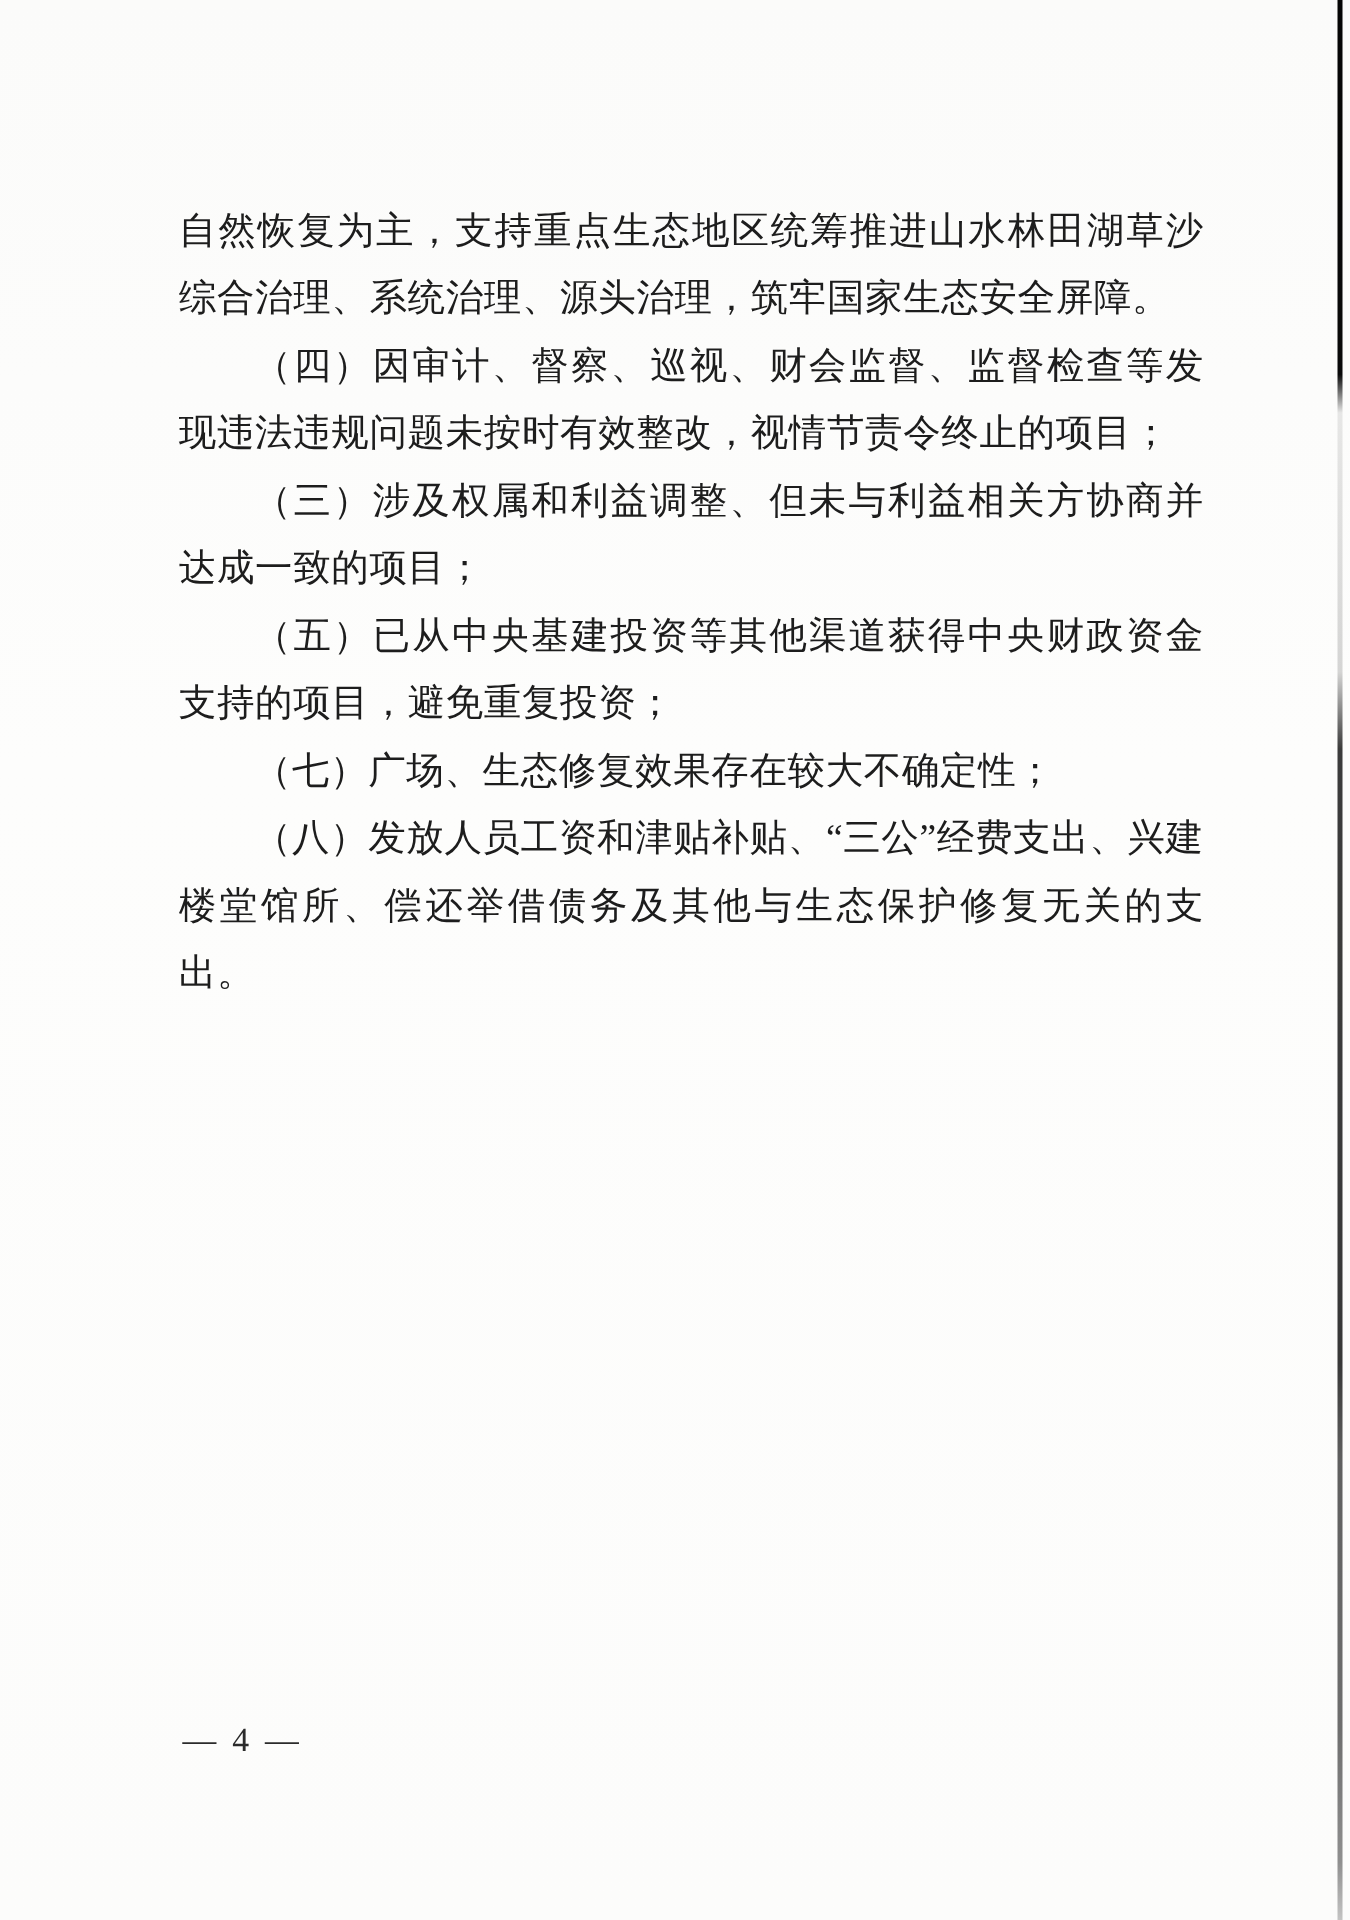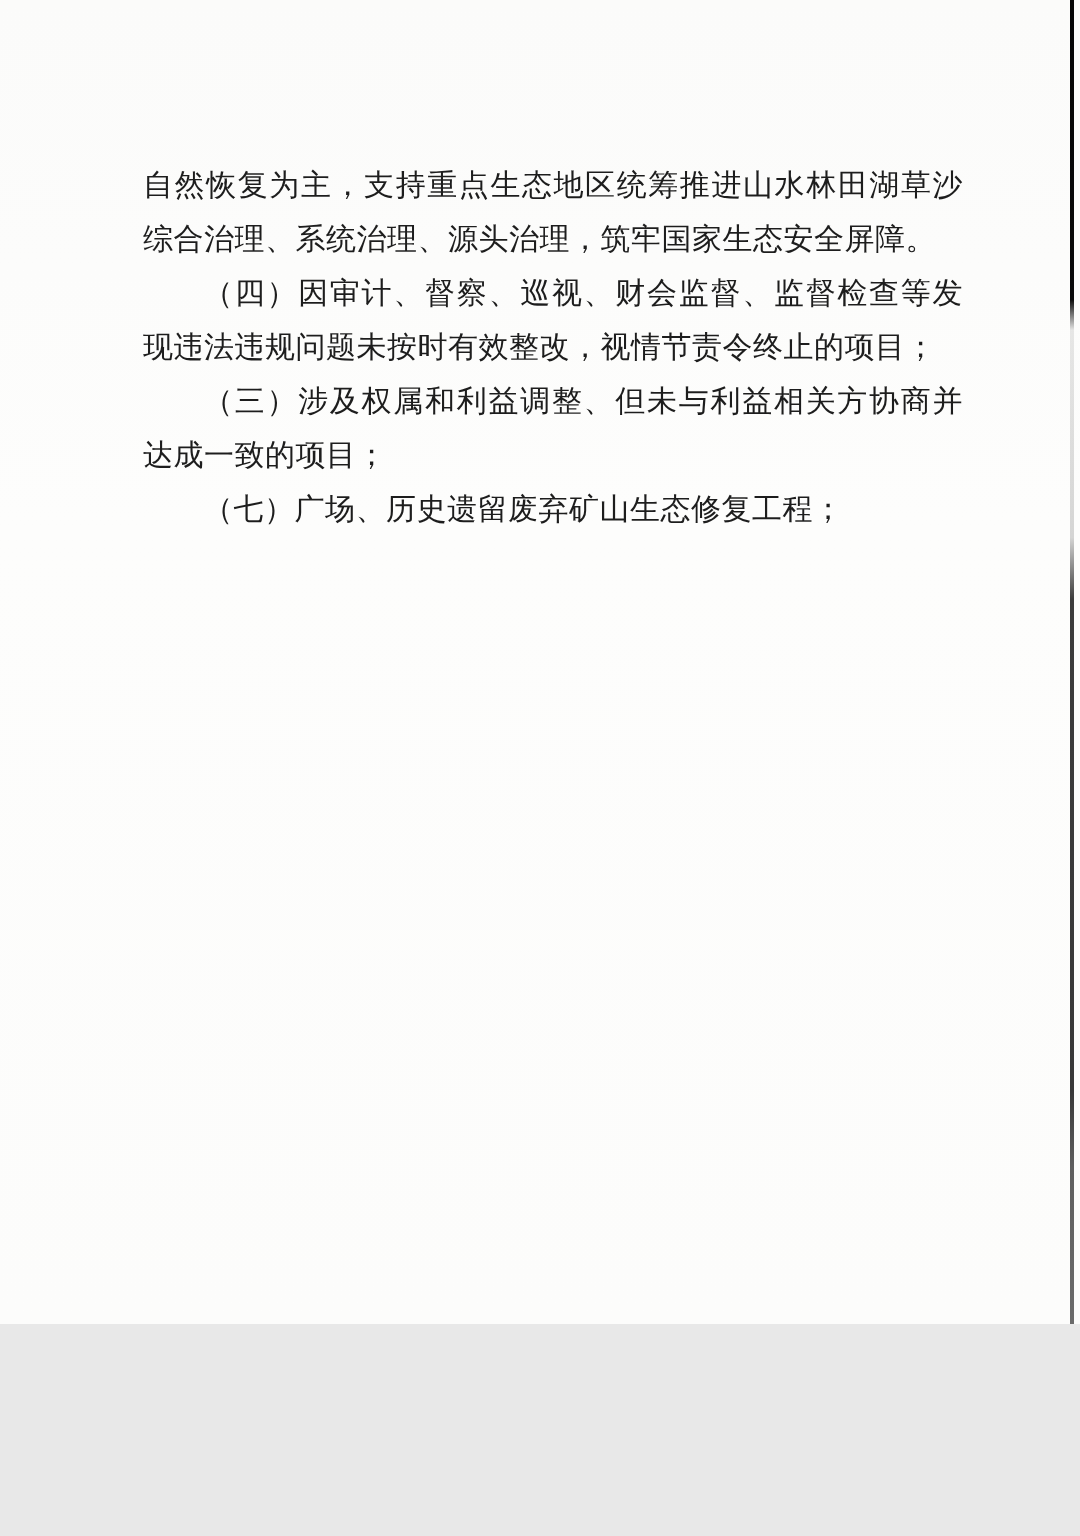--- a/index.html
+++ b/index.html
@@ -3,21 +3,21 @@
 <meta charset="utf-8">
 <style>
   html, body {
     margin: 0;
     padding: 0;
     background: #e8e8e8;
   }
   .page {
     position: relative;
     width: 1080px;
-    height: 1324px;
+    height: 1536px;
     margin: 0 auto;
     background: linear-gradient(180deg, #fbfbfa 0%, #fdfdfc 40%, #fcfcfb 100%);
     overflow: hidden;
     font-family: "Liberation Serif", "DejaVu Serif", serif;
   }
   .content {
     position: absolute;
     left: 143px;
     top: 158px;
     width: 820px;
@@ -85,26 +85,32 @@
 
 
     <p class="para indent">
       <span>（四）因审计、督察、巡视、财会监督、监督检查等发现违法违规问题未按时有效整改，视情节责令终止的项目；</span>
     </p>
 
     <p class="para indent">
       <span>（三）涉及权属和利益调整、但未与利益相关方协商并达成一致的项目；</span>
     </p>
 
+    <p class="para indent">
+      <span>（五）已从中央基建投资等其他渠道获得中央财政资金支持的项目，避免重复投资；</span>
+    </p>
 
 
     <p class="para indent">
-      <span>（七）广场、历史遗留废弃矿山生态修复工程；</span>
+      <span>（七）广场、生态修复效果存在较大不确定性；</span>
     </p>
 
+    <p class="para indent">
+      <span>（八）发放人员工资和津贴补贴、“三公”经费支出、兴建楼堂馆所、偿还举借债务及其他与生态保护修复无关的支出。</span>
+    </p>
 
   </div>
 
   <div class="footer">— 4 —</div>
 
   <div class="scan-edge"></div>
 
 </div>
 
 </body></html>

